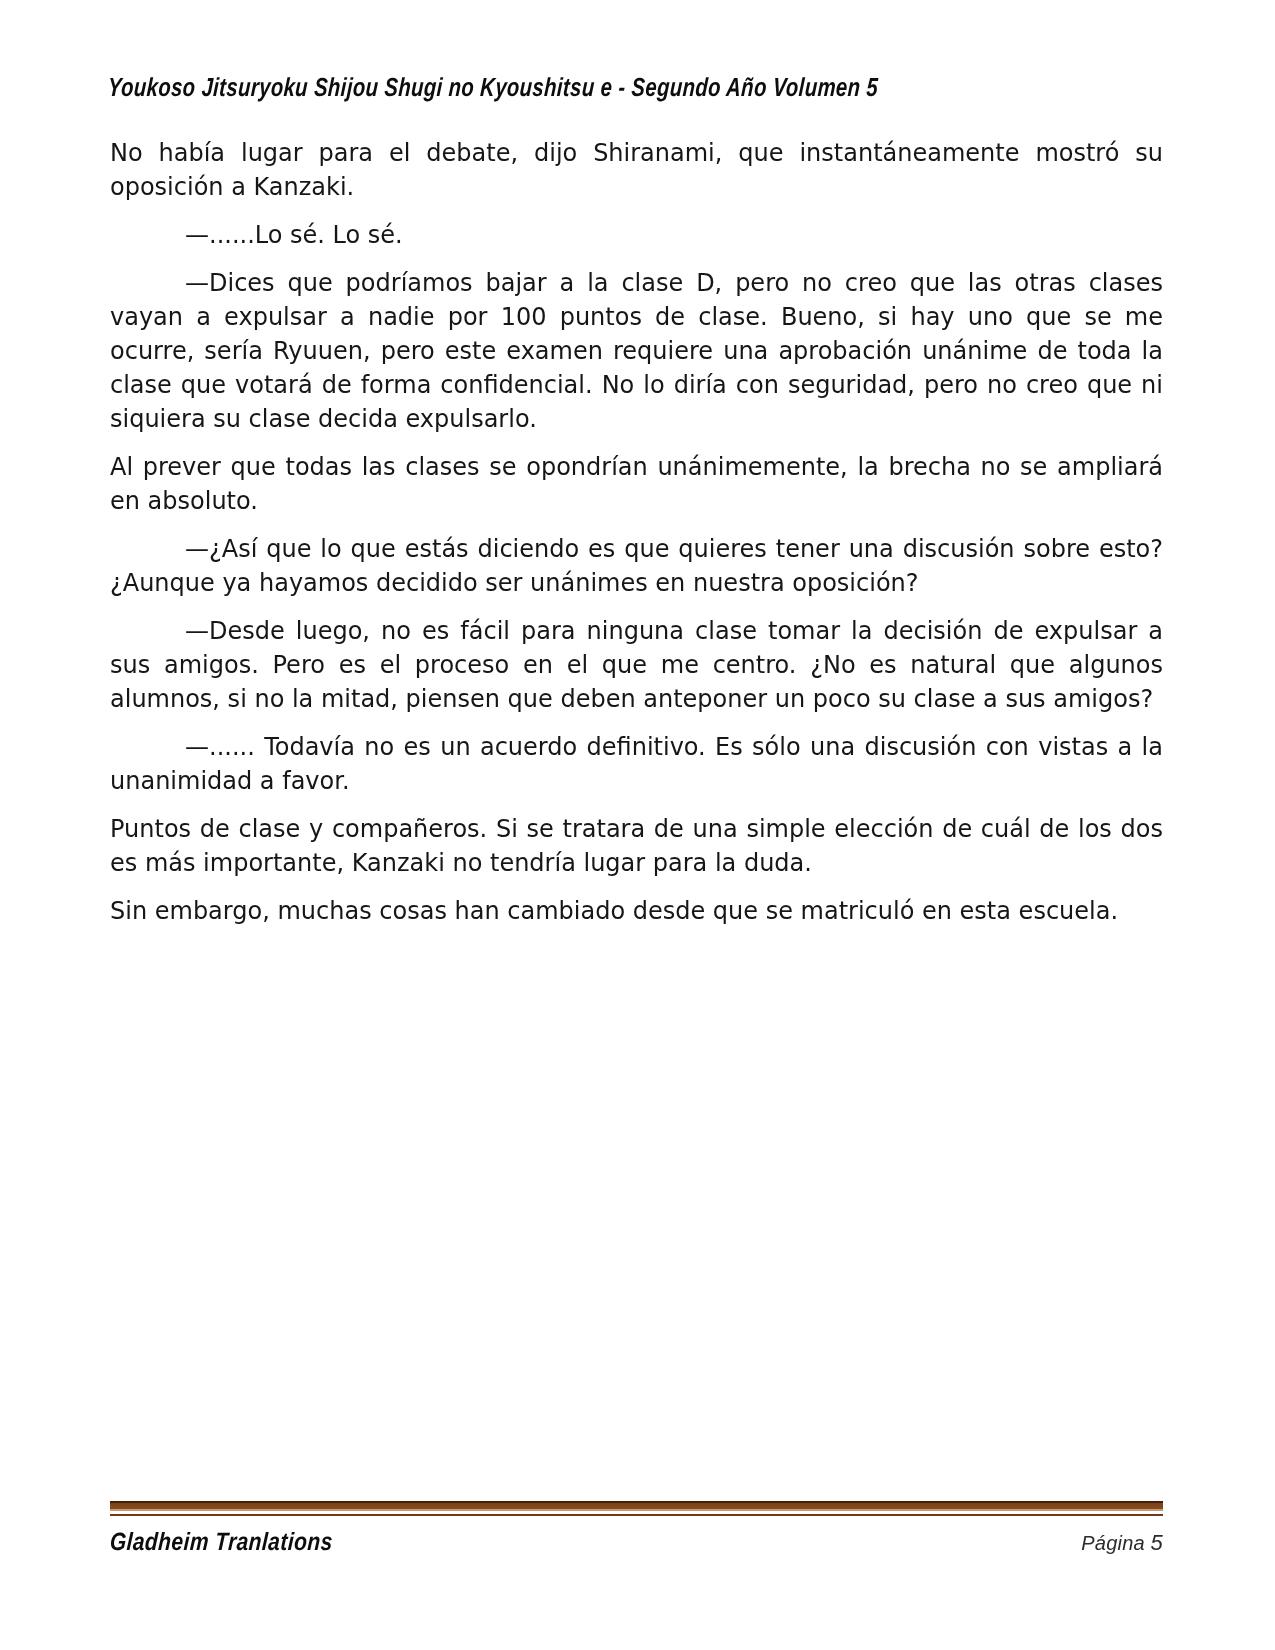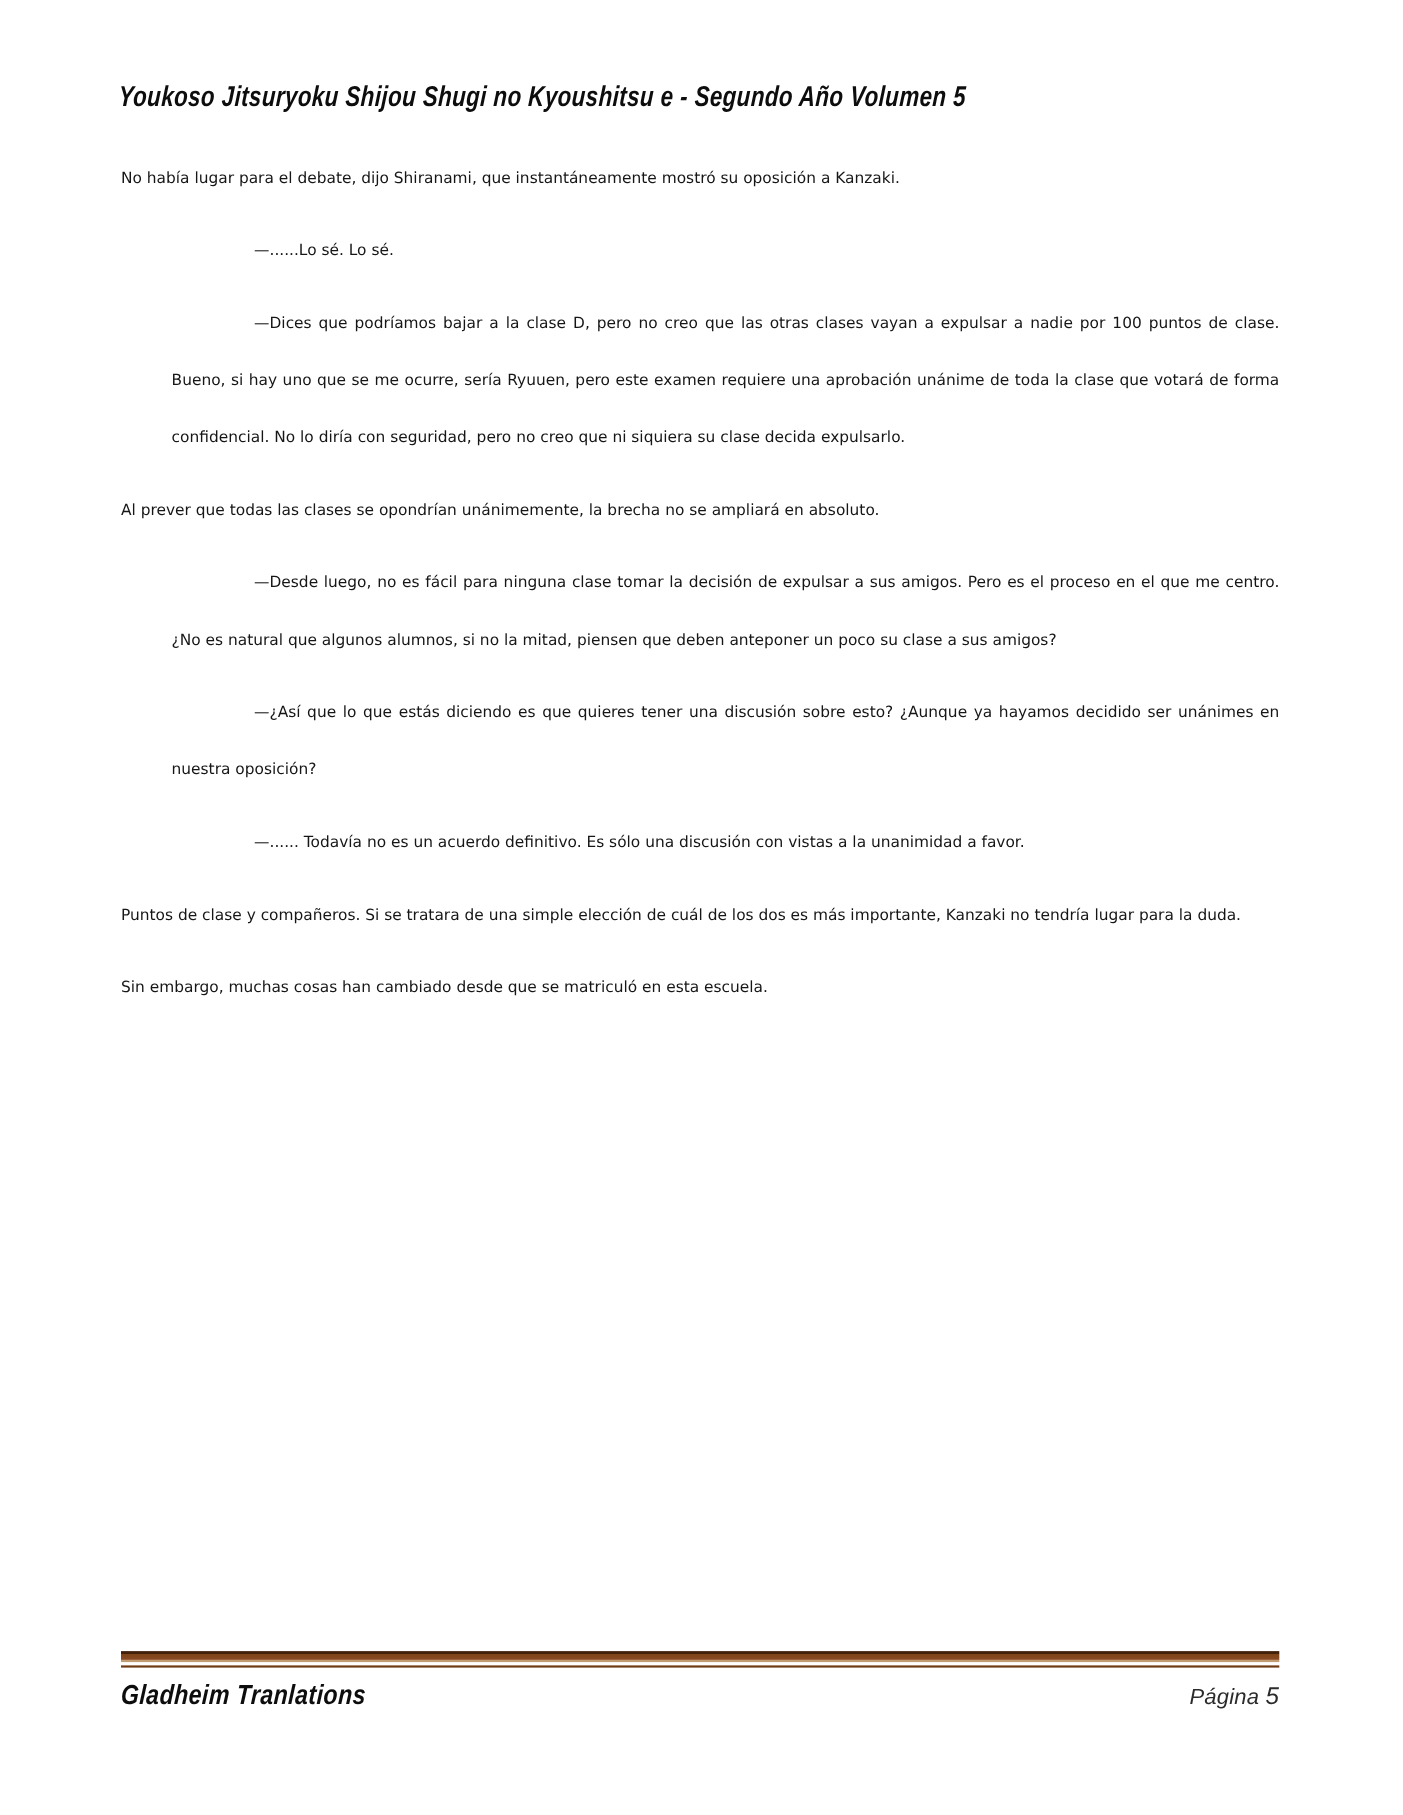--- a/index.html
+++ b/index.html
@@ -31,26 +31,26 @@
     letter-spacing: 0.5px;
     white-space: nowrap;
   }
   .header .display-font { font-size: 26px; }
   
   .body-text {
     position: absolute;
     top: 136px;
     left: 110px;
     right: 112px;
-    font-size: 14px;
-    line-height: 52px;
+    font-size: 24px;
+    line-height: 34px;
     text-align: justify;
   }
   .para { margin: 0 0 14px 0; }
-  .para.indent { text-indent: 75px; margin-left: 46px; }
+  .para.indent { text-indent: 75px; }
   
   .footer {
     position: absolute;
     top: 1501px;
     left: 110px;
     right: 112px;
   }
   .rule-thick {
     height: 8px;
     background: linear-gradient(180deg, #42200a 0%, #42200a 28%, #7d4218 28%, #8a4a1f 100%);
@@ -84,22 +84,22 @@
 
   <div class="header">
     <span class="display-font">Youkoso Jitsuryoku Shijou Shugi no Kyoushitsu e - Segundo Año Volumen 5</span>
   </div>
 
   <div class="body-text">
     <p class="para">No había lugar para el debate, dijo Shiranami, que instantáneamente mostró su oposición a Kanzaki.</p>
     <p class="para indent">—......Lo sé. Lo sé.</p>
     <p class="para indent">—Dices que podríamos bajar a la clase D, pero no creo que las otras clases vayan a expulsar a nadie por 100 puntos de clase. Bueno, si hay uno que se me ocurre, sería Ryuuen, pero este examen requiere una aprobación unánime de toda la clase que votará de forma confidencial. No lo diría con seguridad, pero no creo que ni siquiera su clase decida expulsarlo.</p>
     <p class="para">Al prever que todas las clases se opondrían unánimemente, la brecha no se ampliará en absoluto.</p>
+    <p class="para indent">—¿Así que lo que estás diciendo es que quieres tener una discusión sobre esto? ¿Aunque ya hayamos decidido ser unánimes en nuestra oposición?</p>
     <p class="para indent">—Desde luego, no es fácil para ninguna clase tomar la decisión de expulsar a sus amigos. Pero es el proceso en el que me centro. ¿No es natural que algunos alumnos, si no la mitad, piensen que deben anteponer un poco su clase a sus amigos?</p>
-    <p class="para indent">—¿Así que lo que estás diciendo es que quieres tener una discusión sobre esto? ¿Aunque ya hayamos decidido ser unánimes en nuestra oposición?</p>
     <p class="para indent">—...... Todavía no es un acuerdo definitivo. Es sólo una discusión con vistas a la unanimidad a favor.</p>
     <p class="para">Puntos de clase y compañeros. Si se tratara de una simple elección de cuál de los dos es más importante, Kanzaki no tendría lugar para la duda.</p>
     <p class="para">Sin embargo, muchas cosas han cambiado desde que se matriculó en esta escuela.</p>
   </div>
 
   <div class="footer">
     <div>
       <div class="rule-thick"></div>
       <div class="rule-thin"></div>
     </div>

